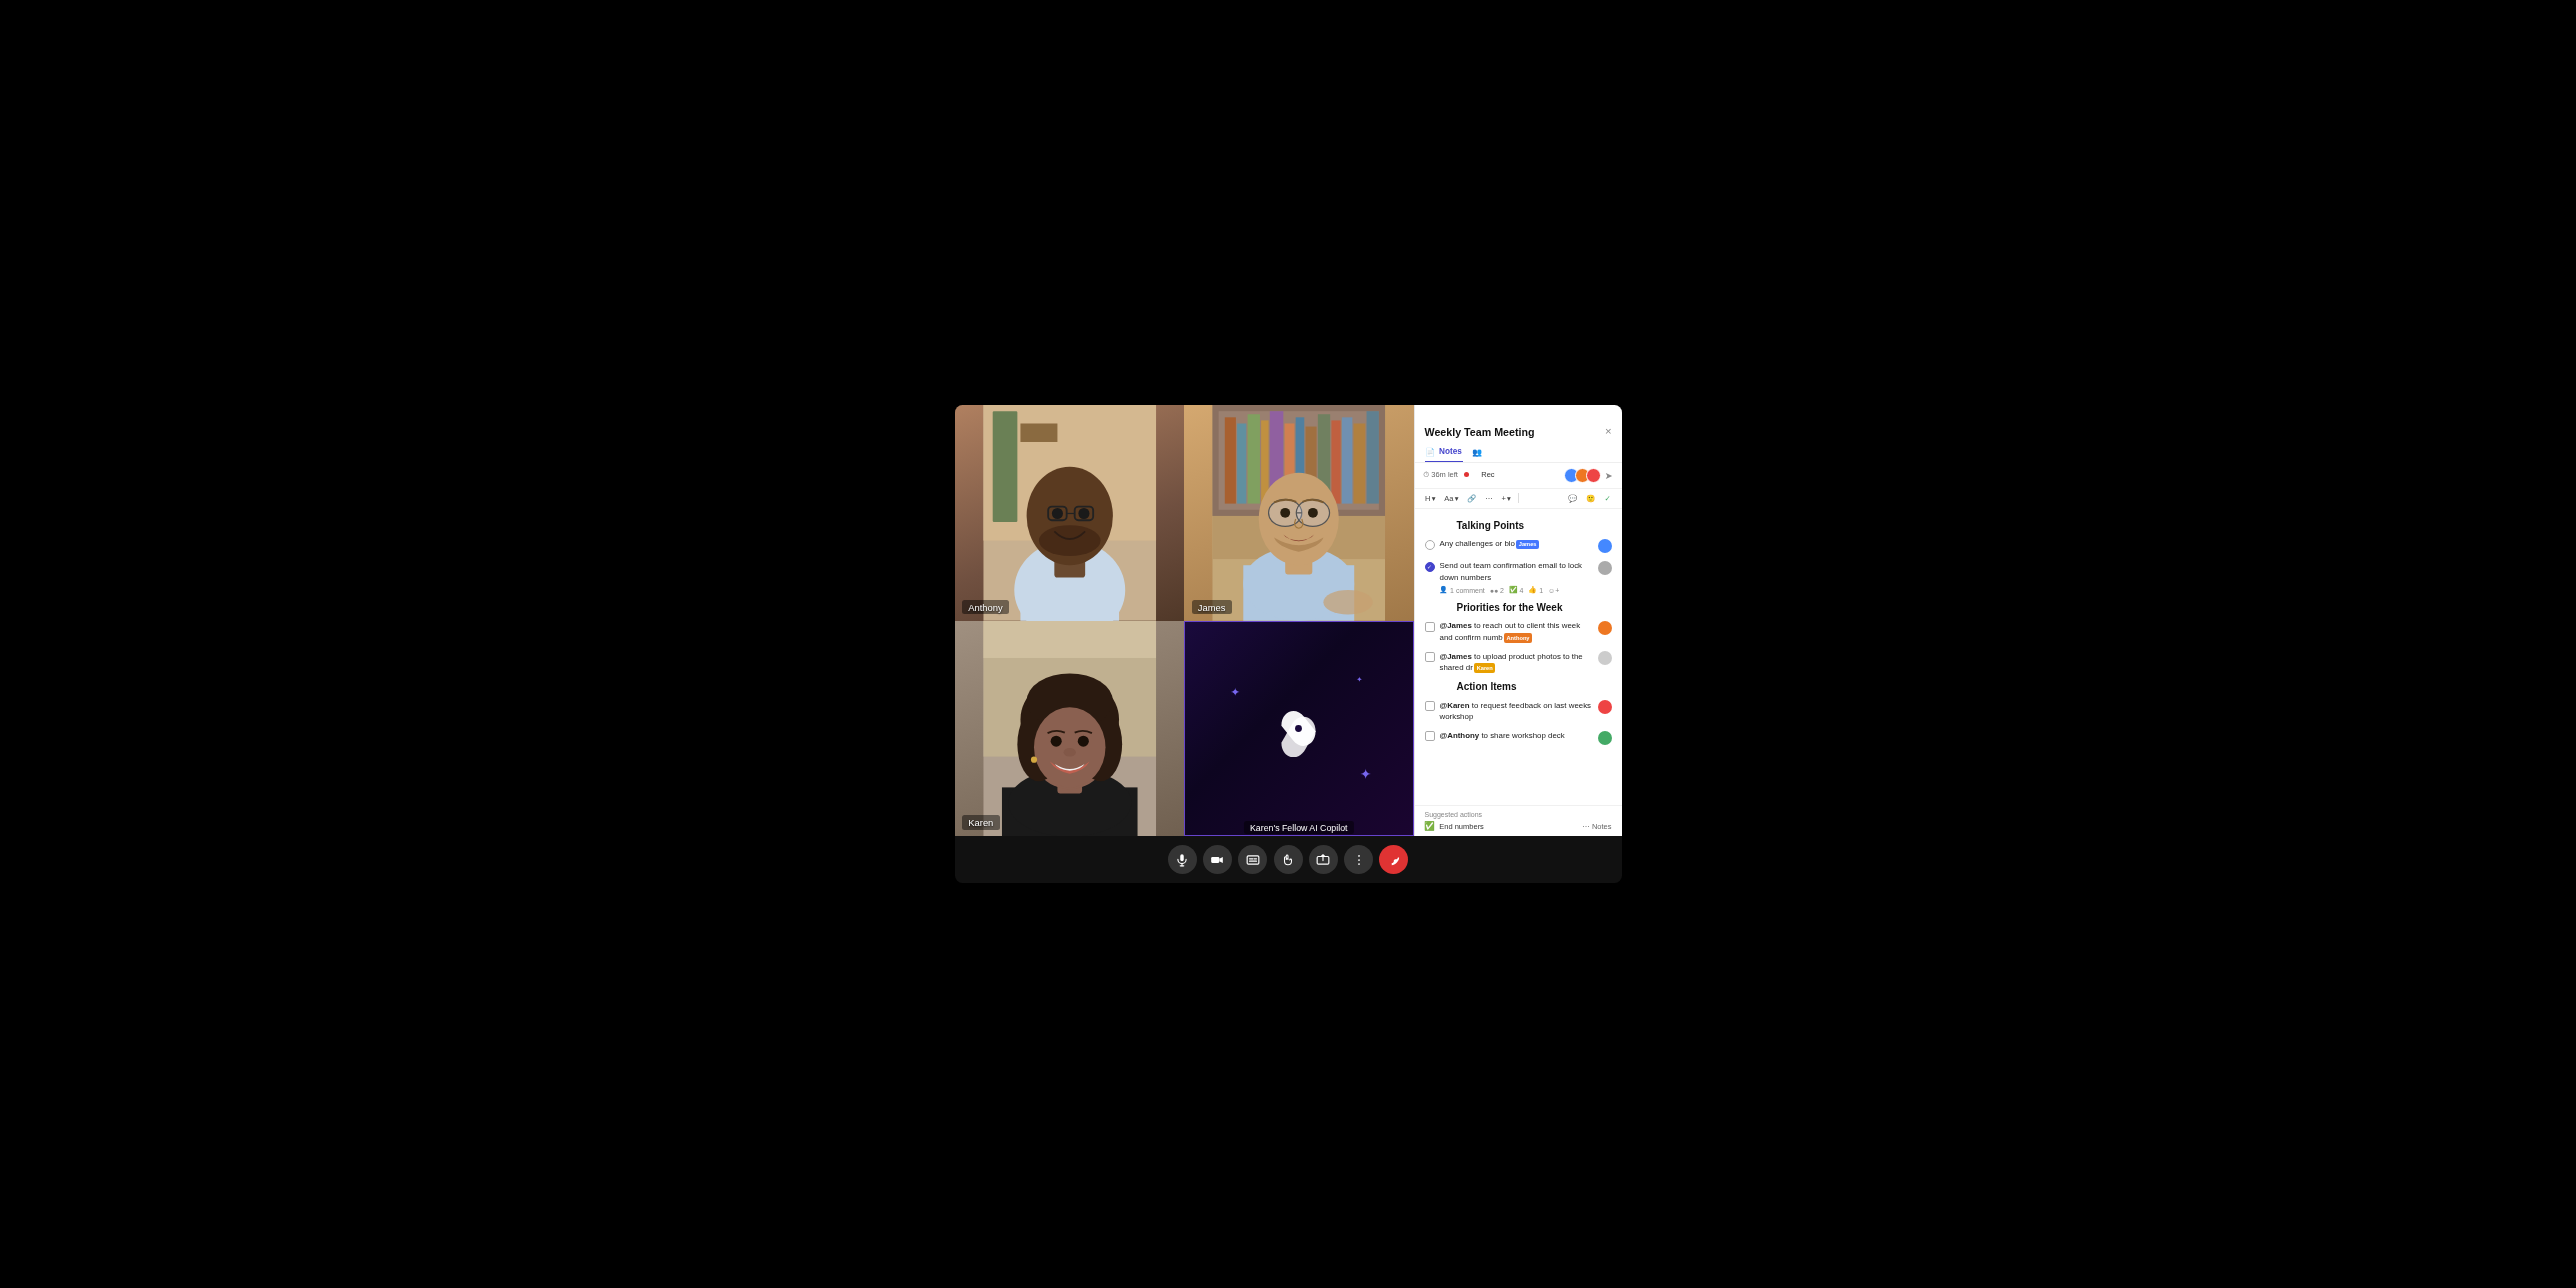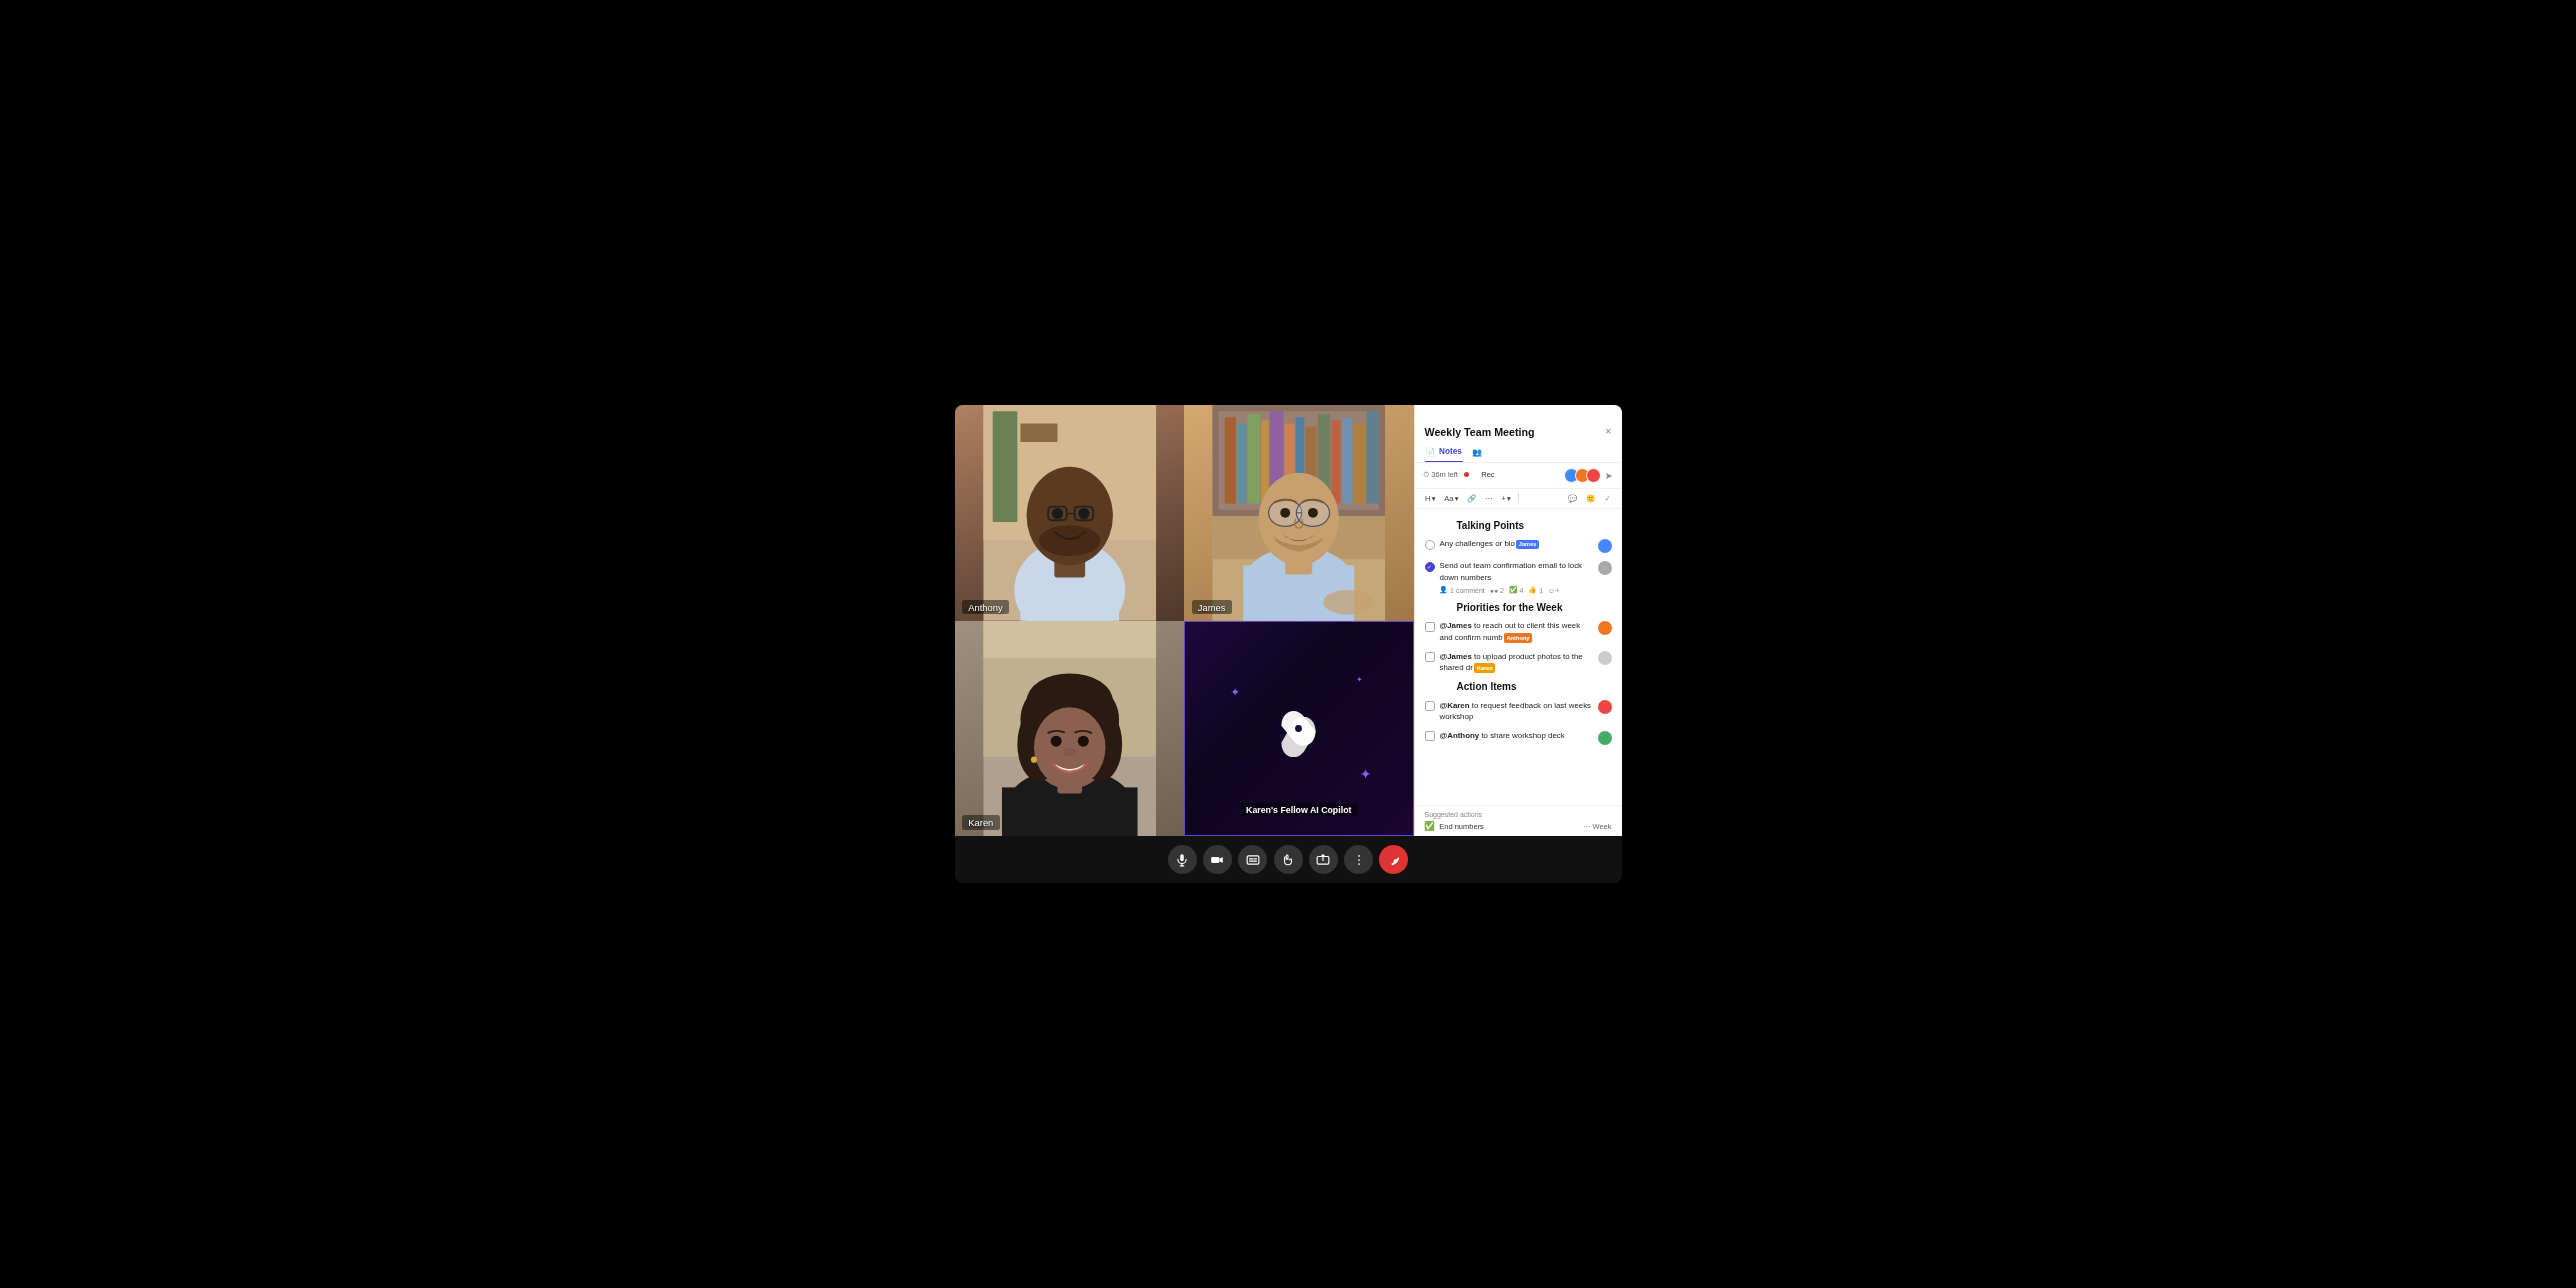--- a/index.html
+++ b/index.html
@@ -66,26 +66,26 @@
       width: 57px;
       height: 57px;
       position: relative;
     }
     .copilot-logo svg {
       width: 100%;
       height: 100%;
     }
     .copilot-label {
       position: absolute;
-      bottom: 19px;
+      bottom: 1px;
       left: 50%;
       transform: translateX(-50%);
       color: #fff;
       font-size: 8.8px;
-      font-weight: 700;
+      font-weight: 400;
       white-space: nowrap;
       background: rgba(0,0,0,0.45);
       padding: 1.9px 6.3px;
       border-radius: 2.5px;
     }
     .star-1, .star-2, .star-3 {
       position: absolute;
       color: #7766ee;
       font-size: 11.3px;
     }
@@ -666,21 +666,21 @@
           <div class="task-avatar av-green"></div>
         </div>
 
       </div>
 
       <div class="suggested-actions">
         <span>Suggested actions</span>
         <div class="suggested-action-item">
           <span class="action-check">✅</span>
           <span>End numbers</span>
-          <span class="more-btn">··· Week</span>
+          <span class="more-btn">··· Notes</span>
         </div>
       </div>
 
     </div>
   </div>
 
   <div class="controls-bar">
     <button class="ctrl-btn">
       <svg width="14" height="14" viewBox="0 0 24 24" fill="none" xmlns="http://www.w3.org/2000/svg">
         <rect x="9" y="2" width="6" height="12" rx="3" fill="white"></rect>

